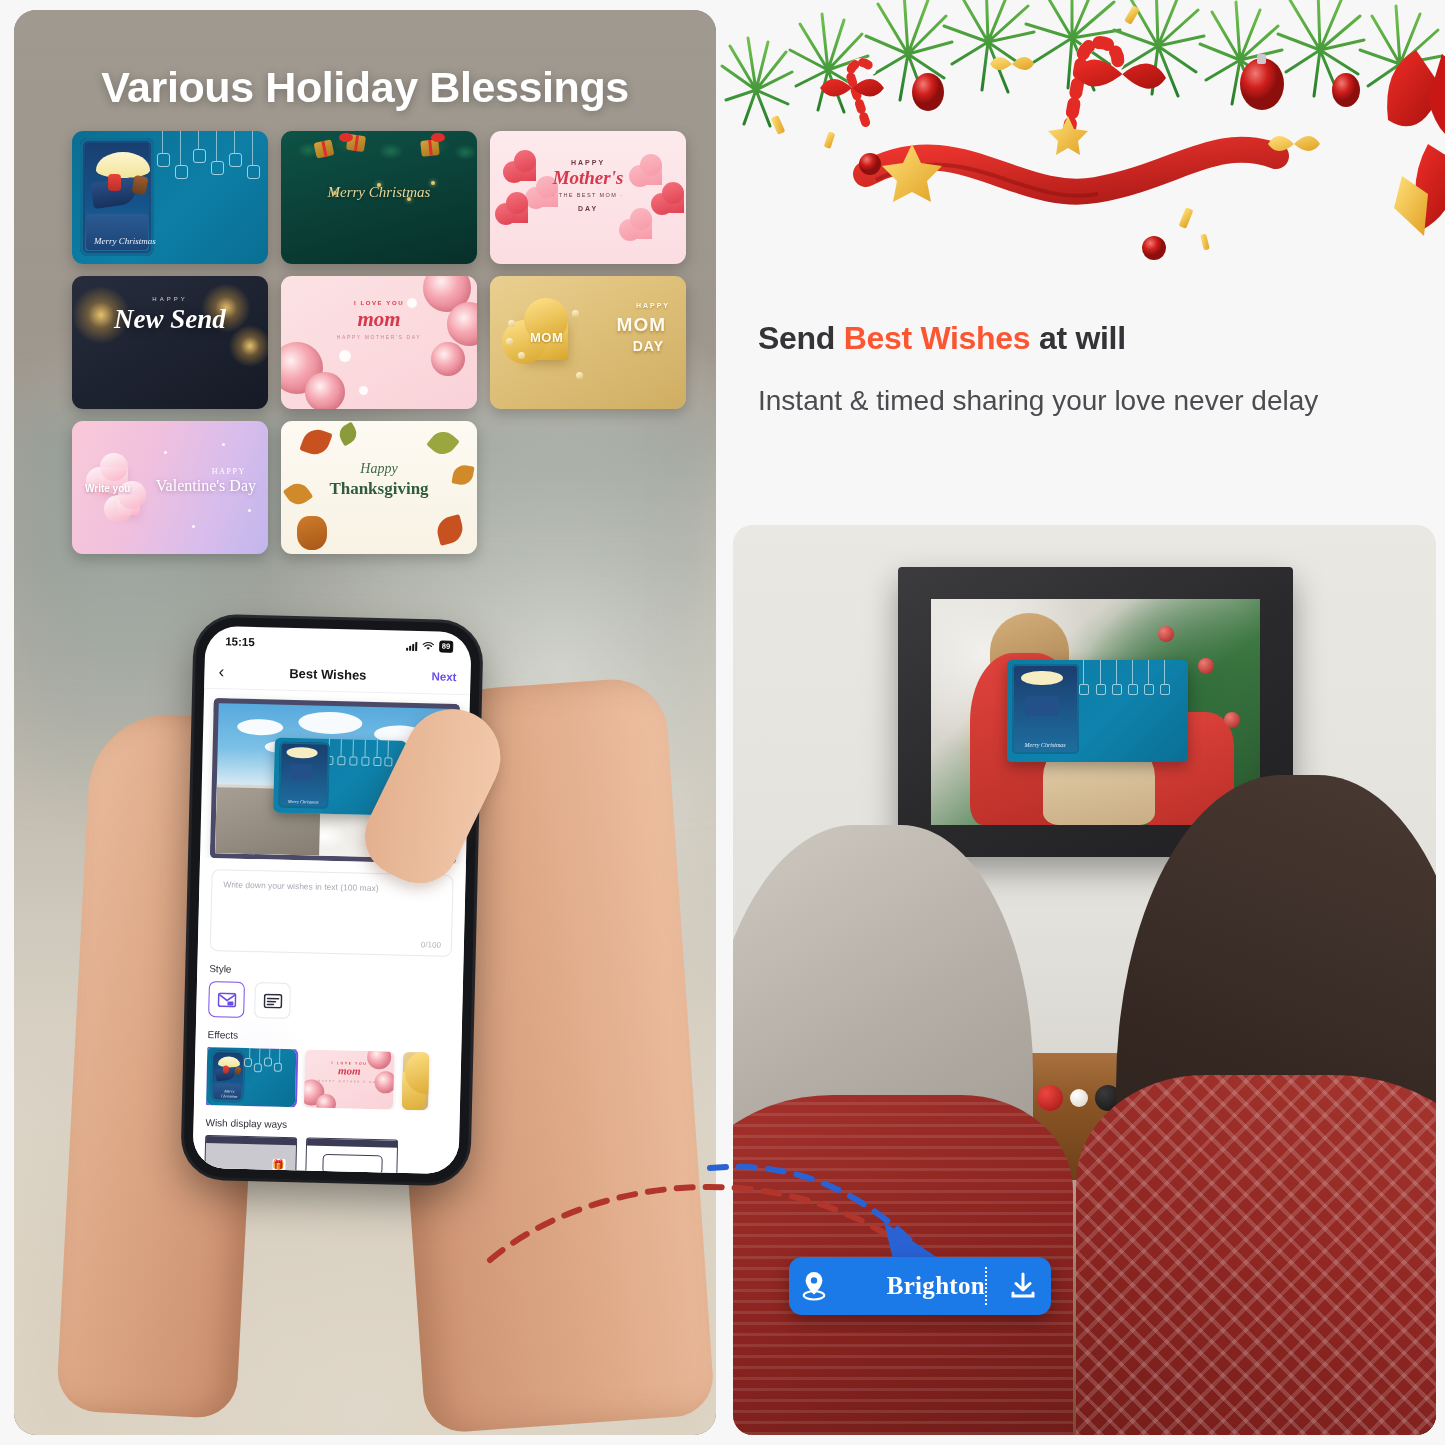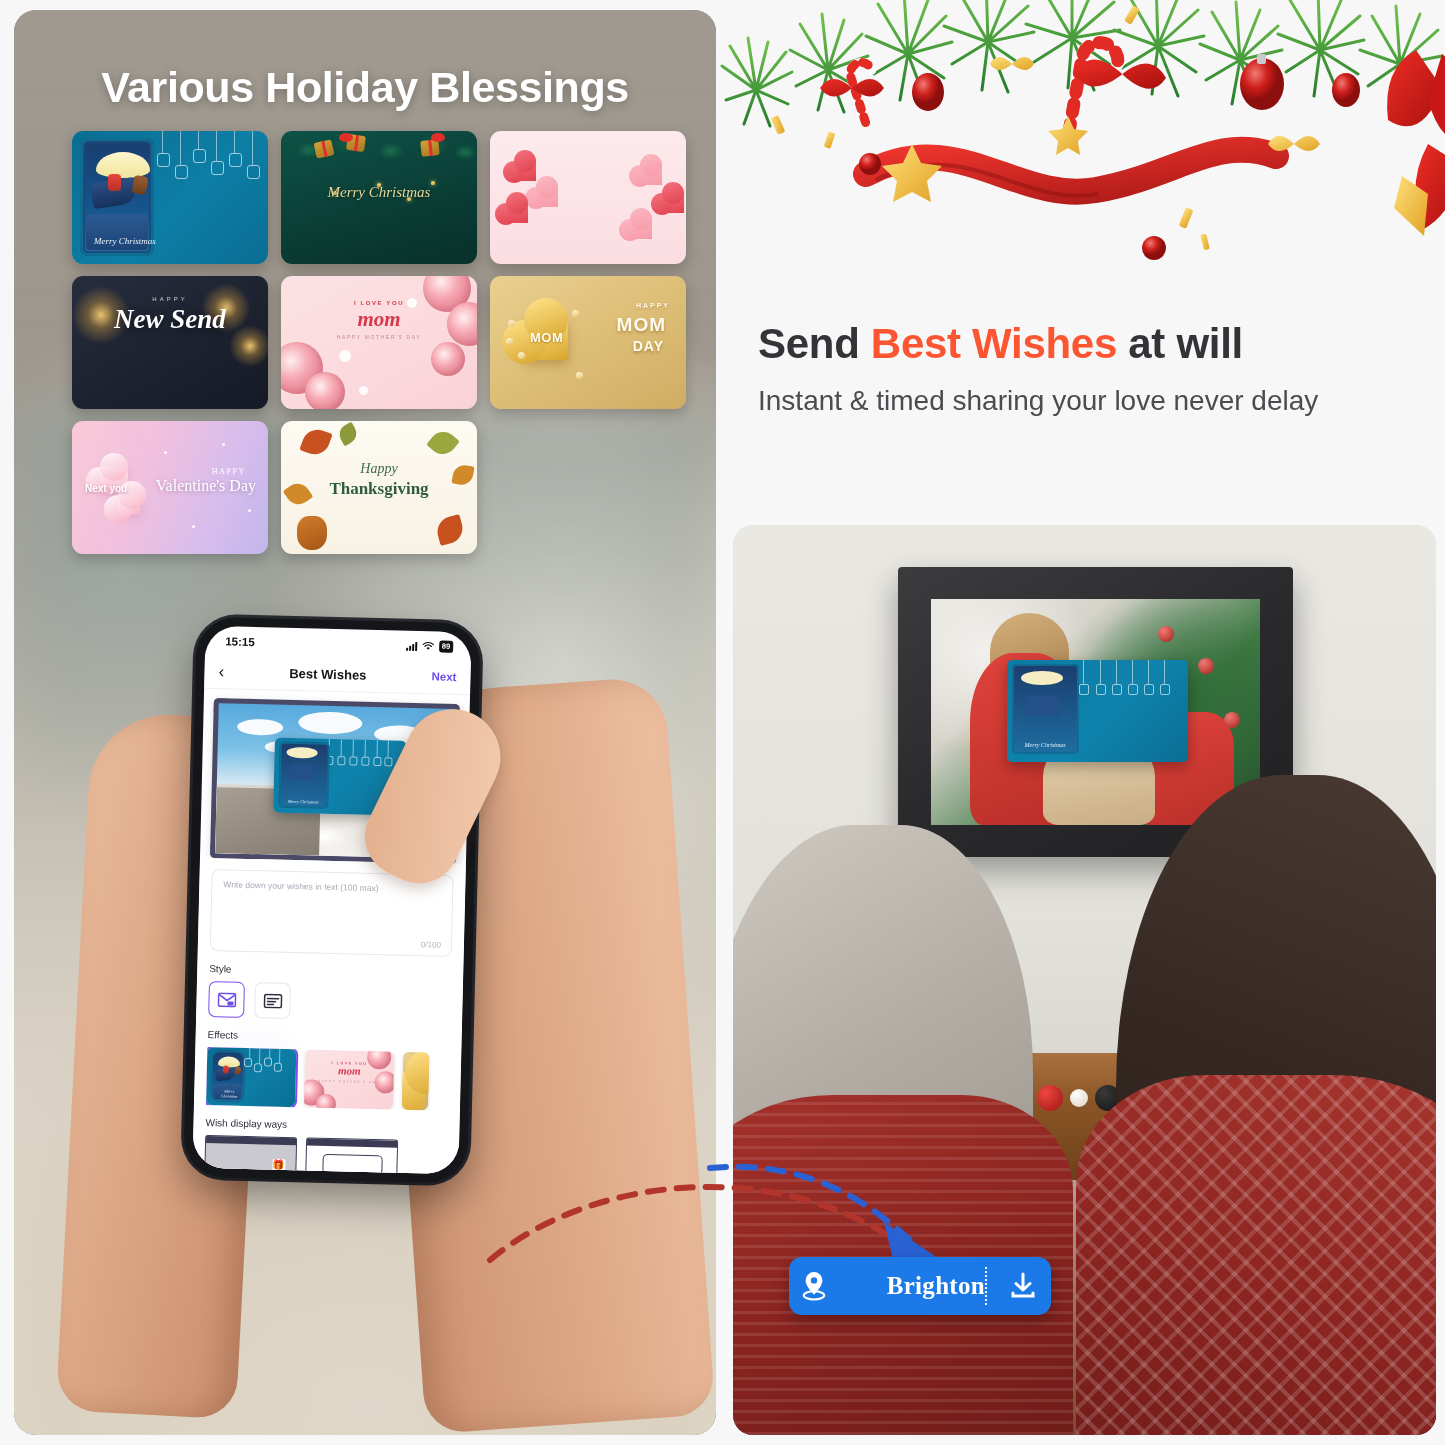--- a/index.html
+++ b/index.html
@@ -370,21 +370,21 @@
     font-size:27px;letter-spacing:.3px;
   }
   .badge-brighton .bl{font-size:25px;text-align:right;}
   .badge .divider{width:0;border-left:2px dotted rgba(255,255,255,.95);height:64%;margin:0 8px 0 0;}
   .badge .act{width:56px;display:flex;align-items:center;justify-content:center;}
 
   
   .garland{position:absolute;left:716px;top:-6px;width:735px;height:268px;overflow:hidden;}
   .headline{
     position:absolute;left:758px;top:320px;width:660px;
-    font-size:42px;font-weight:700;color:#333338;letter-spacing:-.3px;
+    font-size:32px;font-weight:700;color:#333338;letter-spacing:-.3px;
   }
   .headline .hl{color:#fb5631;}
   .subline{
     position:absolute;left:758px;top:380px;width:600px;
     font-size:28px;color:#4b4b50;line-height:41px;font-weight:400;
   }
 
   .right-photo{
     position:absolute;left:733px;top:525px;width:703px;height:910px;border-radius:20px;overflow:hidden;
     background:linear-gradient(180deg,#e6e6e1 0%,#dedcd6 38%,#c9c4bb 60%,#7a4a30 100%);
@@ -527,20 +527,26 @@
         <div class="ctext">Merry Christmas</div>
       </div>
 
       <div class="gcard c-mothers">
         <span class="heart" style="left:24px;top:30px"></span>
         <span class="heart light" style="left:46px;top:56px"></span>
         <span class="heart" style="left:16px;top:72px"></span>
         <span class="heart light" style="left:150px;top:34px"></span>
         <span class="heart" style="left:172px;top:62px"></span>
         <span class="heart light" style="left:140px;top:88px"></span>
+        <div class="mtxt">
+          <div class="m-happy">HAPPY</div>
+          <div class="m-main">Mother's</div>
+          <div class="m-best">· THE BEST MOM ·</div>
+          <div class="m-day">DAY</div>
+        </div>
       </div>
 
       <div class="gcard c-newyear">
         <span class="burst b1"></span>
           <span class="burst b2"></span>
           <span class="burst b3"></span>
         <div class="ny-happy">HAPPY</div>
         <div class="ny-main">New Send</div>
       </div>
 
@@ -571,21 +577,21 @@
         <div class="md-3">DAY</div>
       </div>
 
       <div class="gcard c-valentine">
         <span class="vheart" style="left:28px;top:46px"></span>
         <span class="vheart" style="left:46px;top:74px;width:22px;height:20px"></span>
         <span class="spark" style="left:92px;top:30px"></span>
         <span class="spark" style="left:150px;top:22px"></span>
         <span class="spark" style="left:120px;top:104px"></span>
         <span class="spark" style="left:176px;top:88px"></span>
-        <div class="loveyou">Next you</div>
+        <div class="loveyou">Write you</div>
         <div class="v-happy">HAPPY</div>
         <div class="v-main">Valentine's Day</div>
       </div>
 
       <div class="gcard c-thanks">
         <span class="leaf" style="left:22px;top:8px;width:26px;height:26px;background:#c8521f;transform:rotate(20deg)"></span>
         <span class="leaf" style="left:58px;top:4px;width:18px;height:18px;background:#8b9a3a;transform:rotate(-30deg)"></span>
         <span class="leaf" style="left:150px;top:10px;width:24px;height:24px;background:#9aa63e;transform:rotate(40deg)"></span>
         <span class="leaf" style="left:172px;top:44px;width:20px;height:20px;background:#d08a2a;transform:rotate(10deg)"></span>
         <span class="leaf" style="left:156px;top:96px;width:26px;height:26px;background:#c8521f;transform:rotate(-15deg)"></span>

